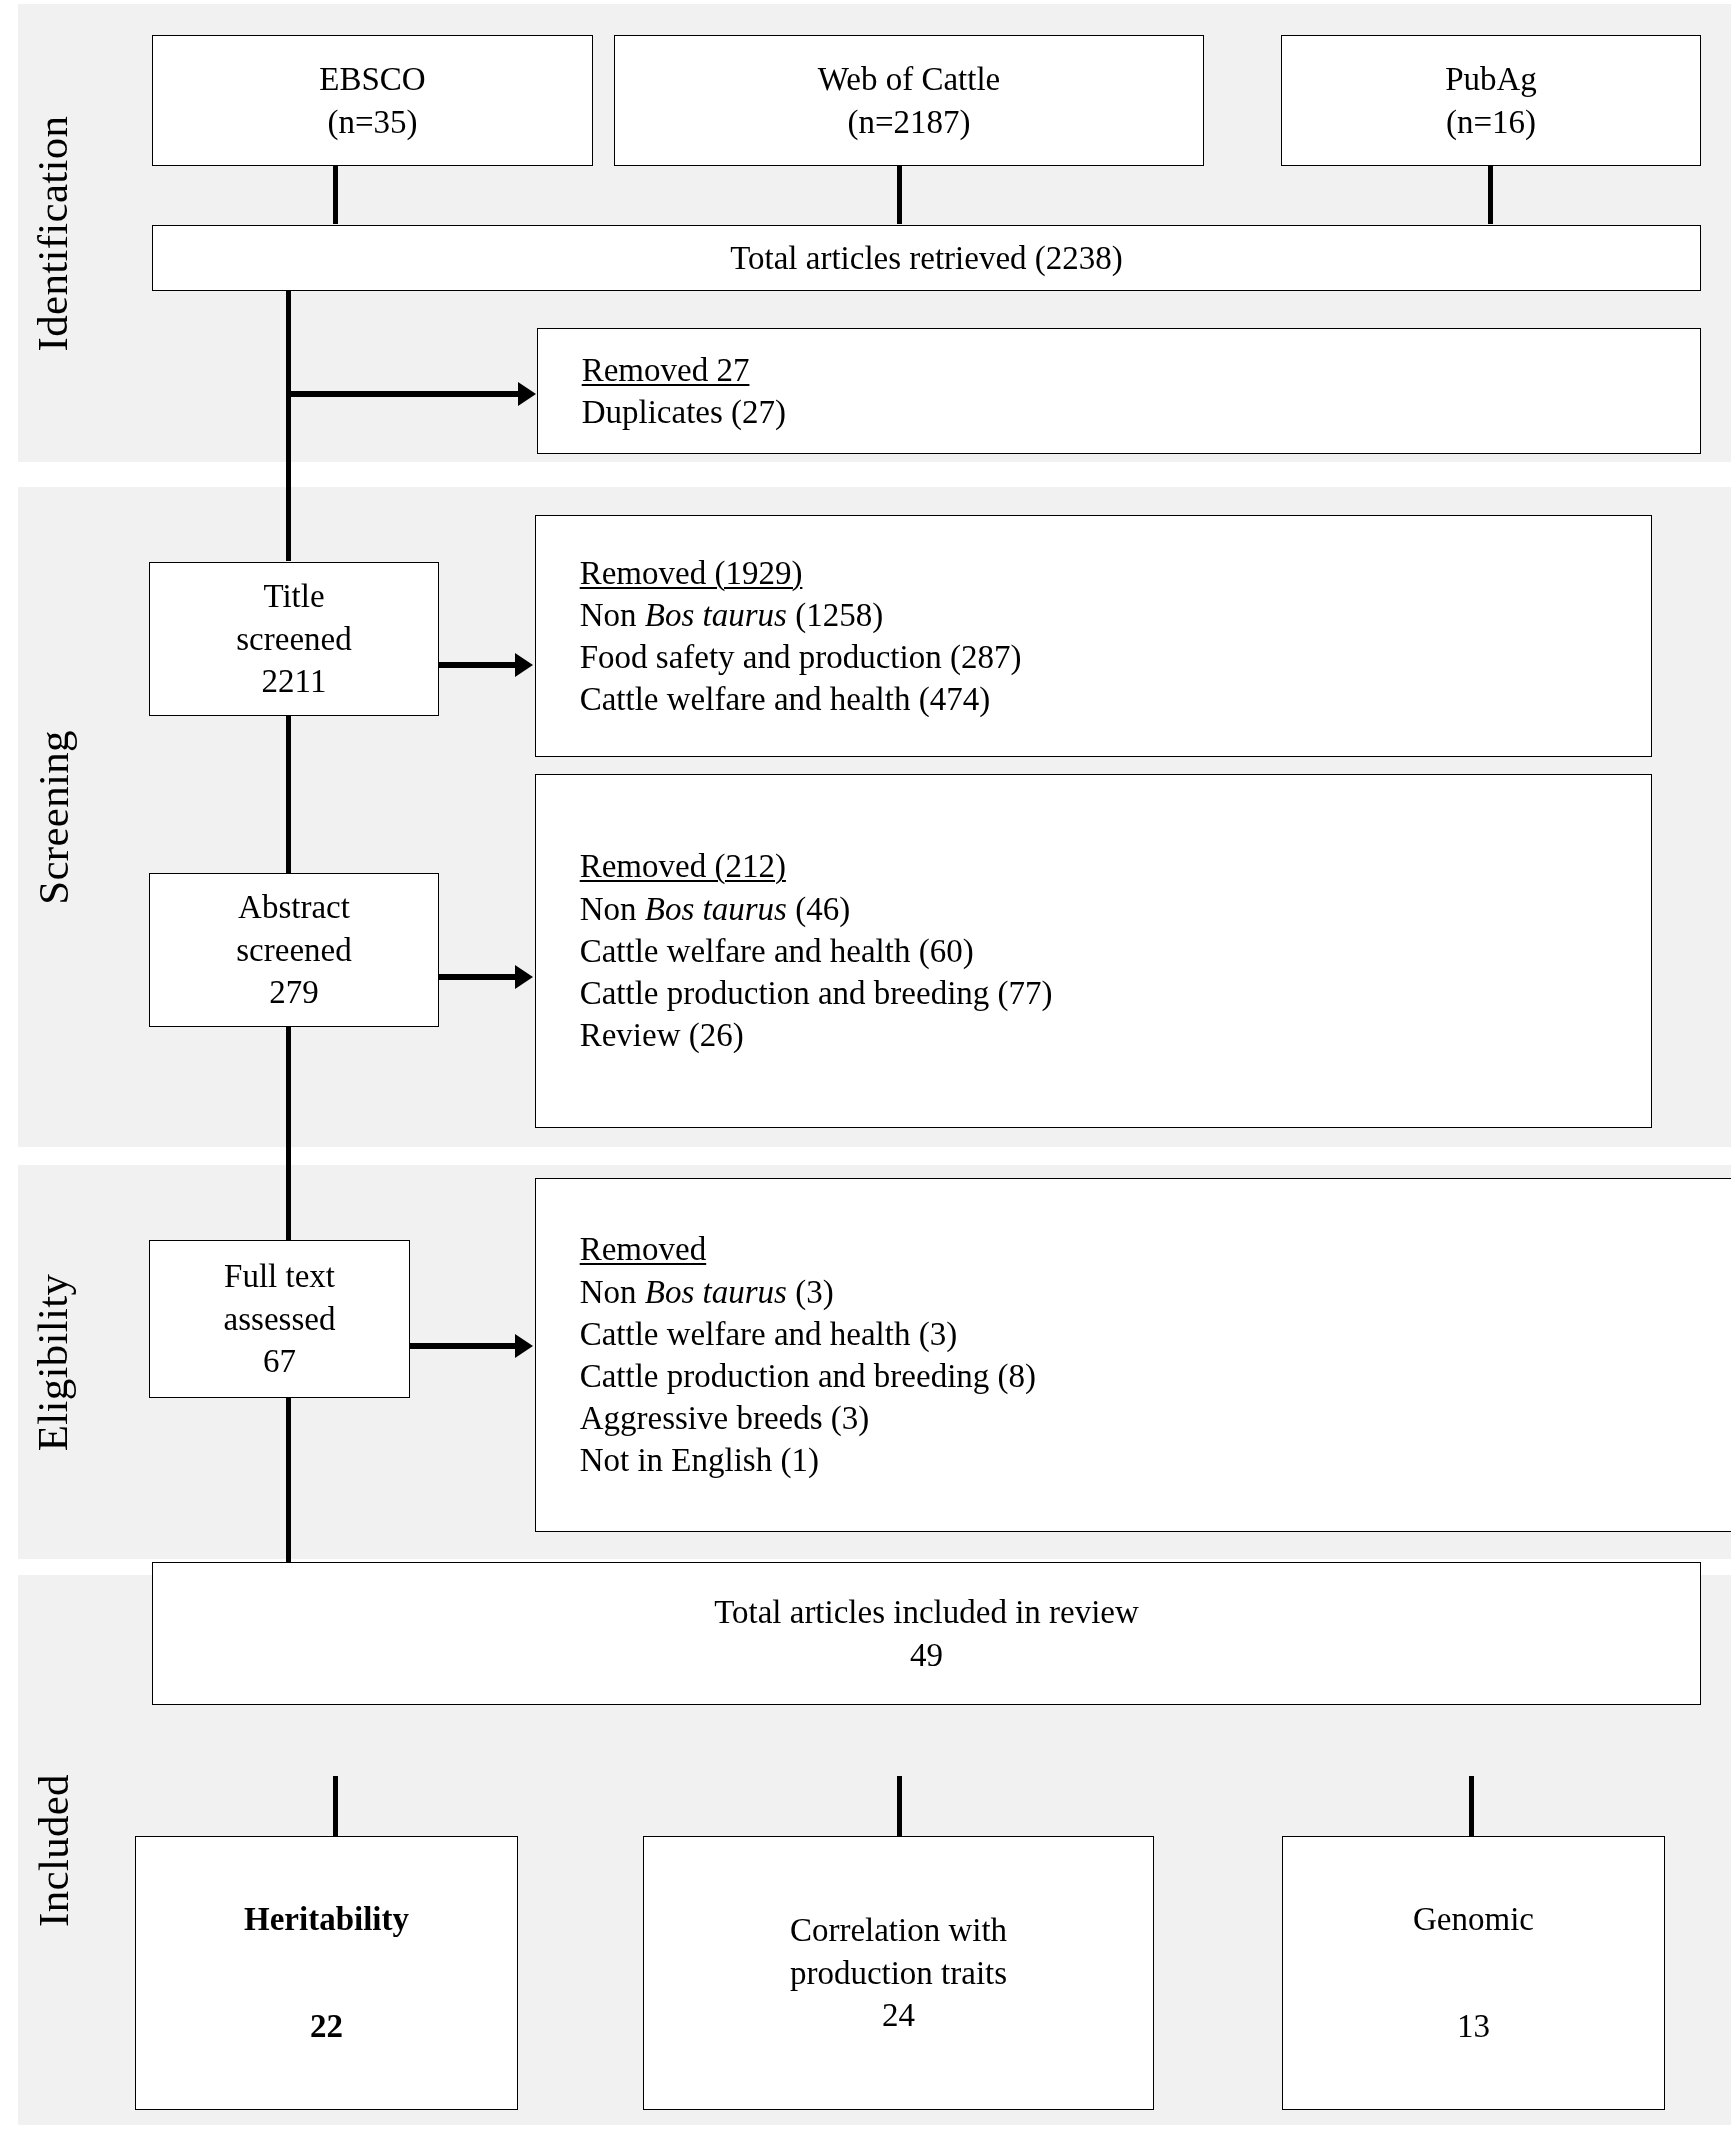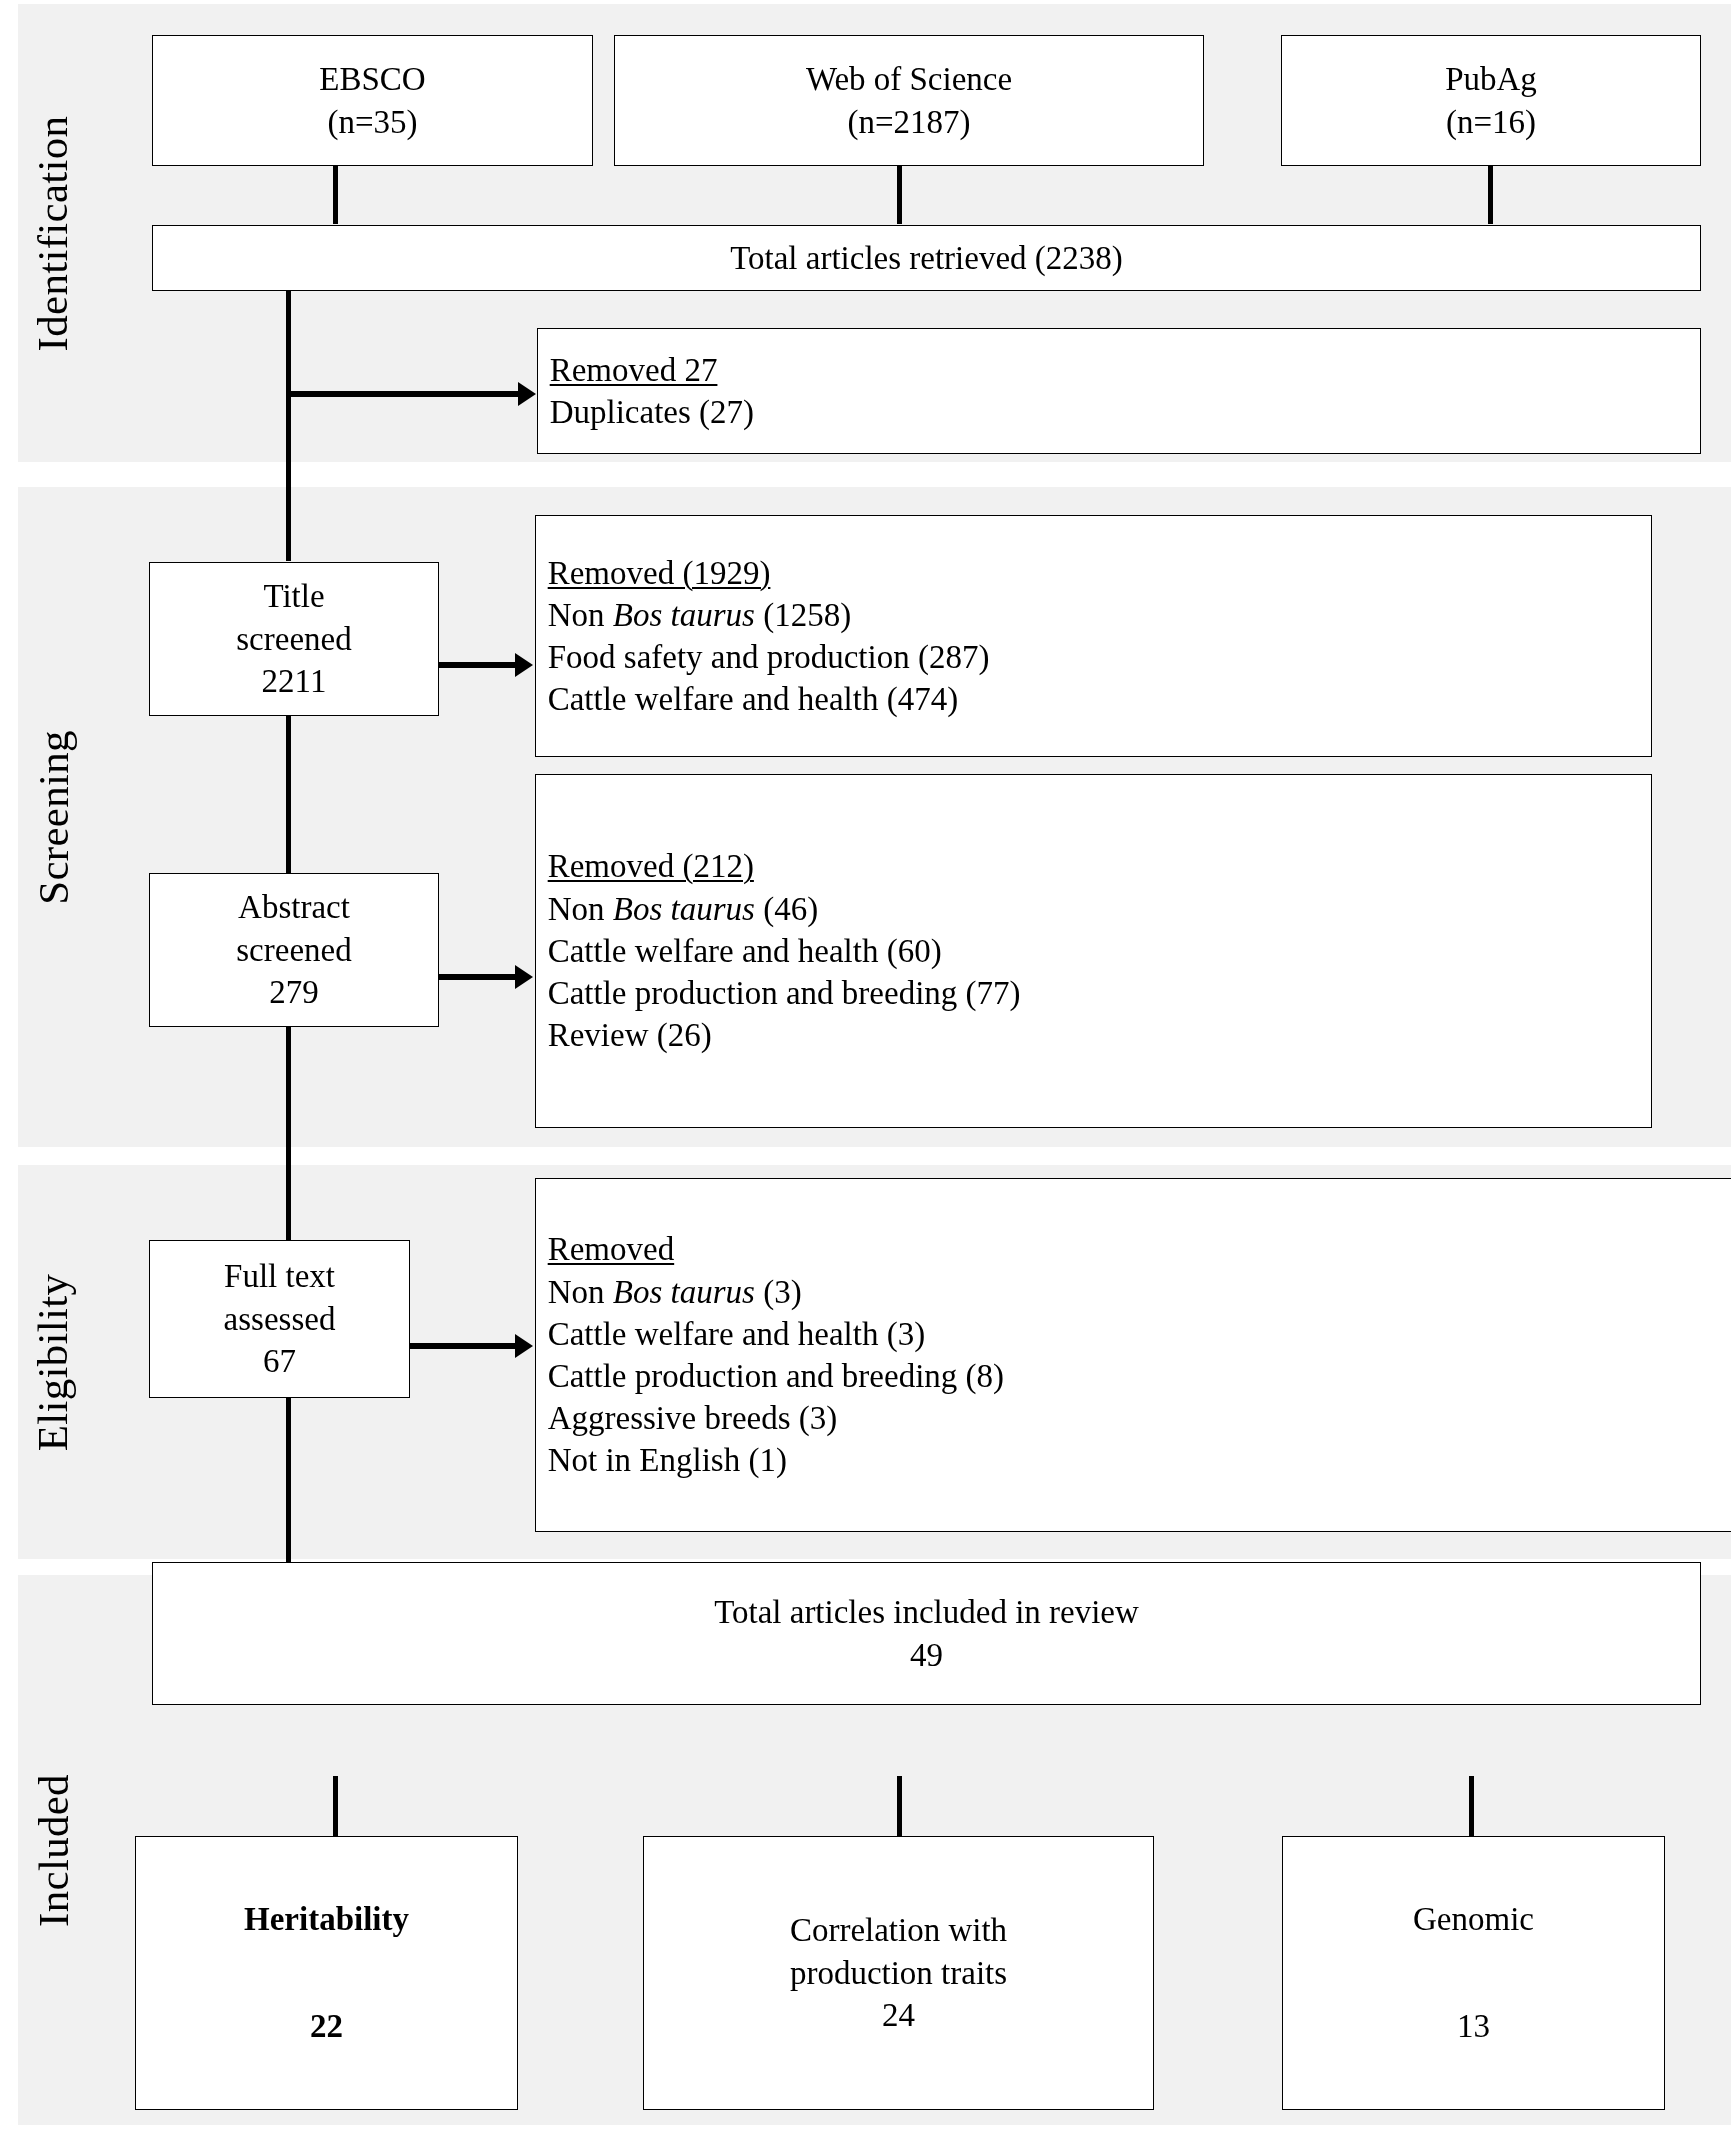--- a/index.html
+++ b/index.html
@@ -68,21 +68,21 @@
     box-sizing:border-box;
     display:flex;
     flex-direction:column;
     justify-content:center;
     align-items:flex-start;
     padding:3.2px 0 3.2px 11.7px;
     font-size:33px;
     line-height:1.28;
     text-align:left;
   }
-  .listbox .ln{display:block;white-space:nowrap;}
+  .listbox .ln{display:block;white-space:nowrap;margin-left:32px;}
   .listbox .hdr{
     text-decoration:underline;
     text-underline-offset:3.2px;
     text-decoration-thickness:2.1px;
   }
   .it{font-style:italic;}
 
   
   .vline{position:absolute;background:#000000;width:4.8px;}
   .arrow-h{position:absolute;height:5.8px;background:#000000;}
@@ -116,21 +116,21 @@
   <div class="stage-label" style="top:1575px;height:550px;">
     <span>Included</span>
   </div>
 
   <div class="node" style="left:152px;top:35px;width:441px;height:131px;">
     <span class="ln">EBSCO</span>
     <span class="ln">(n=35)</span>
   </div>
 
   <div class="node" style="left:614px;top:35px;width:590px;height:131px;">
-    <span class="ln">Web of Science</span>
+    <span class="ln">Web of Cattle</span>
     <span class="ln">(n=2187)</span>
   </div>
 
   <div class="node" style="left:1281px;top:35px;width:420px;height:131px;">
     <span class="ln">PubAg</span>
     <span class="ln">(n=16)</span>
   </div>
 
   <div class="vline" style="left:333px;top:166px;height:58px;"></div>
   <div class="vline" style="left:897px;top:166px;height:58px;"></div>

